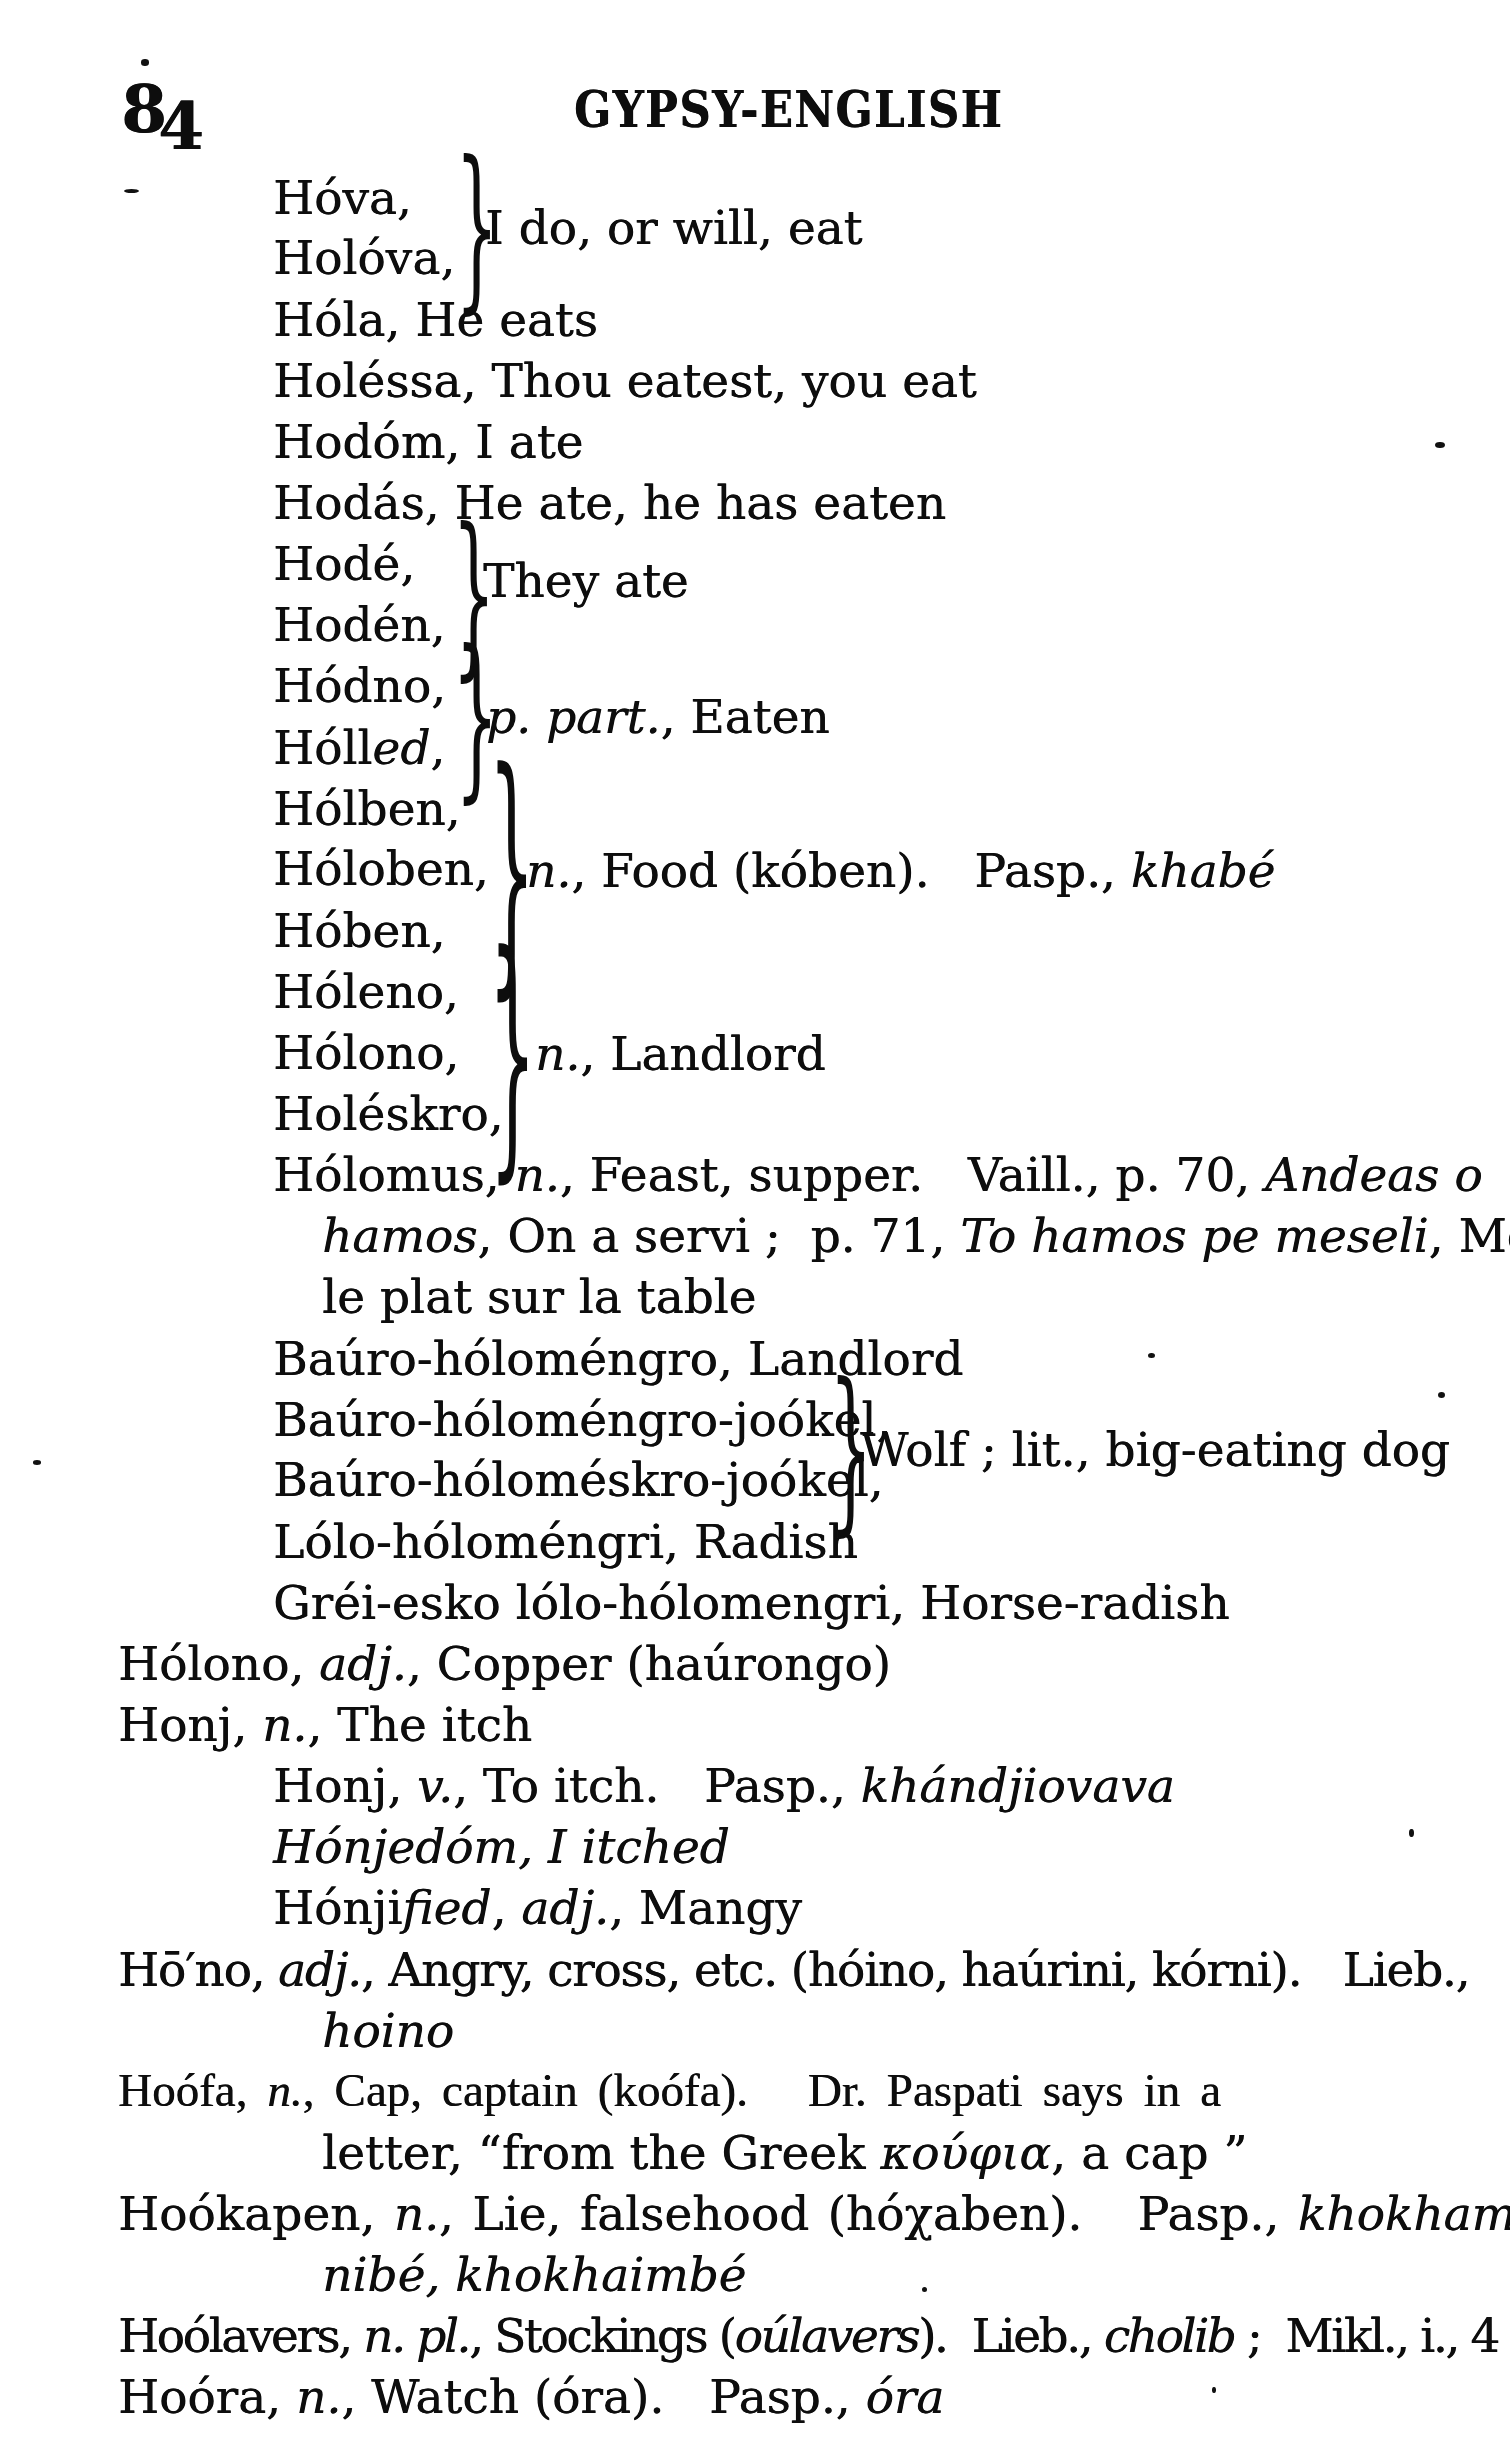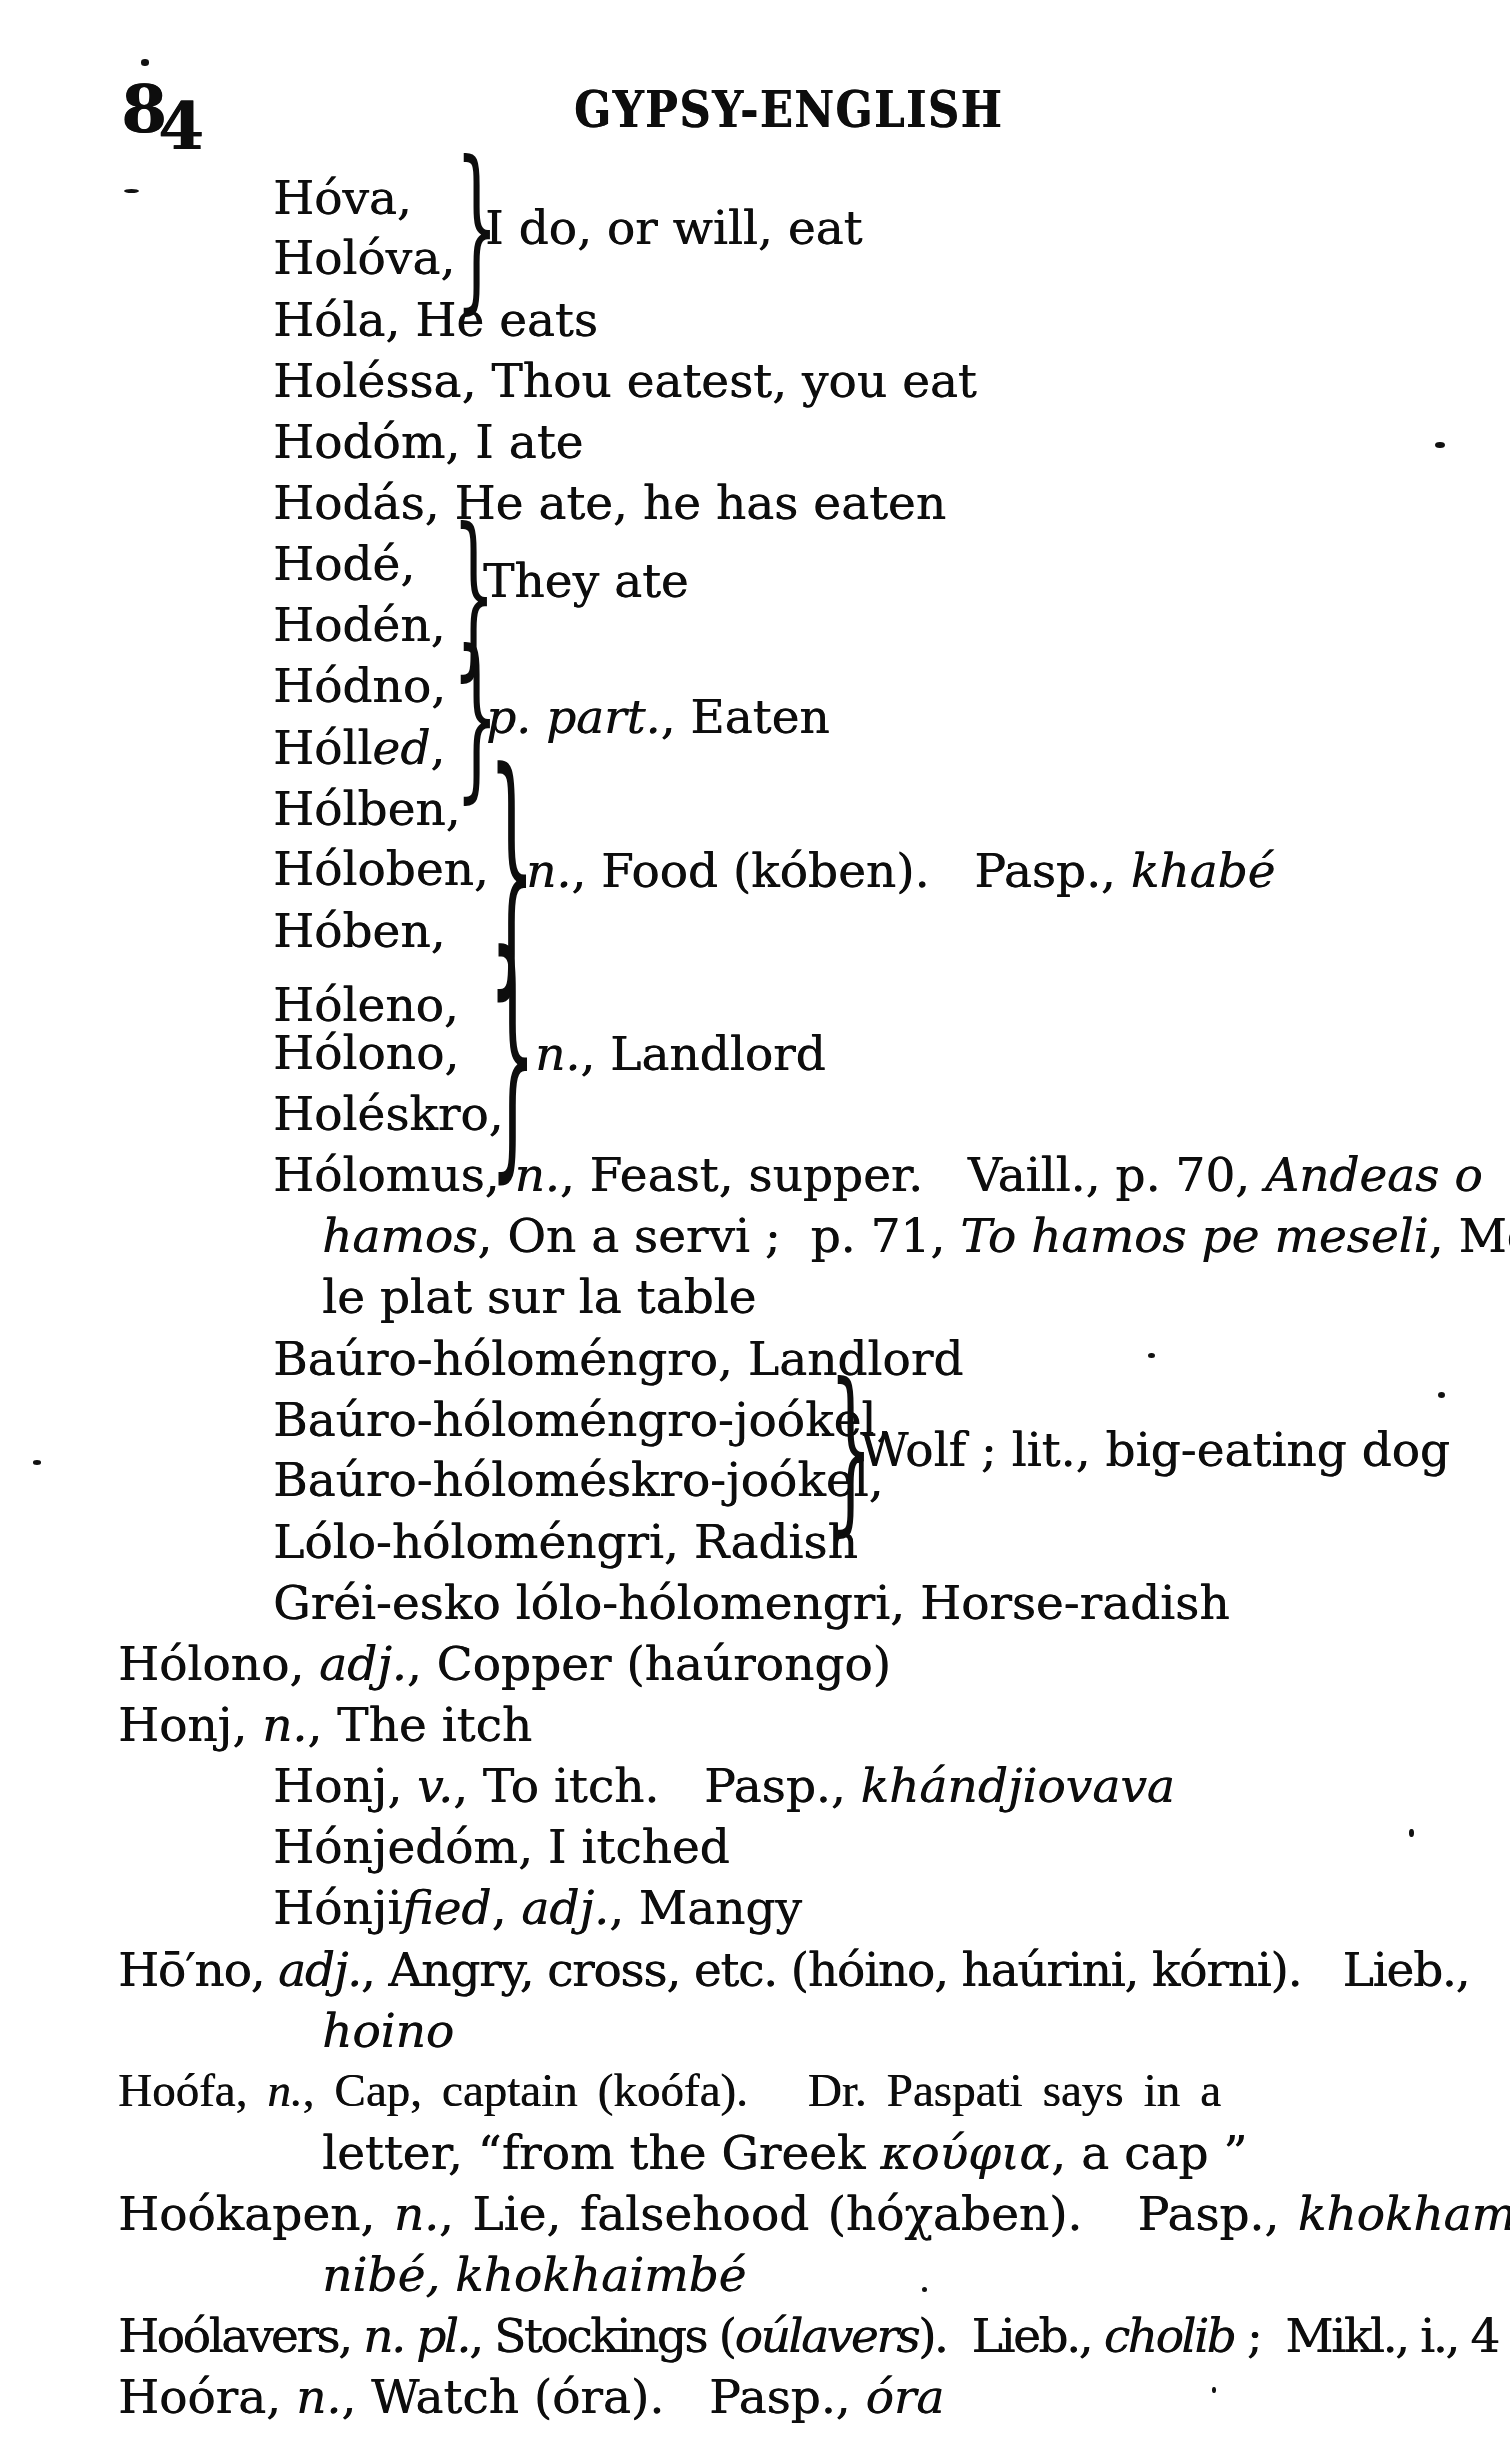--- a/index.html
+++ b/index.html
@@ -68,35 +68,35 @@
       <div class="line" style="left: 273px; top: 356px;"><span>Holéssa, Thou eatest, you eat</span></div>
       <div class="line" style="left: 273px; top: 417px;"><span>Hodóm, I ate</span></div>
       <div class="line" style="left: 273px; top: 478px;"><span>Hodás, He ate, he has eaten</span></div>
       <div class="line" style="left: 273px; top: 539px;"><span>Hodé,</span></div>
       <div class="line" style="left: 273px; top: 600px;"><span>Hodén,</span></div>
       <div class="line" style="left: 273px; top: 661px;"><span>Hódno,</span></div>
       <div class="line" style="left: 273px; top: 723px;"><span>Hóll</span><i>ed</i><span>,</span></div>
       <div class="line" style="left: 273px; top: 784px;"><span>Hólben,</span></div>
       <div class="line" style="left: 273px; top: 844px;"><span>Hóloben,</span></div>
       <div class="line" style="left: 273px; top: 906px; text-align: center;"><span>Hóben,</span></div>
-      <div class="line" style="left: 273px; top: 967px; margin-top: 13px;"><span>Hóleno,</span></div>
+      <div class="line" style="left: 273px; top: 967px;"><span>Hóleno,</span></div>
       <div class="line" style="left: 273px; top: 1028px;"><span>Hólono,</span></div>
       <div class="line" style="left: 273px; top: 1089px;"><span>Holéskro,</span></div>
       <div class="line" style="left: 273px; top: 1150px;"><span>Hólomus, </span><i>n.</i><span>, Feast, supper.   Vaill., p. 70, </span><i>Andeas o</i></div>
       <div class="line" style="left: 322px; top: 1211px;"><i>hamos</i><span>, On a servi ;  p. 71, </span><i>To hamos pe meseli</i><span>, Mets</span></div>
       <div class="line" style="left: 322px; top: 1272px;"><span>le plat sur la table</span></div>
       <div class="line" style="left: 273px; top: 1334px;"><span>Baúro-hóloméngro, Landlord</span></div>
       <div class="line" style="left: 273px; top: 1395px;"><span>Baúro-hóloméngro-joókel,</span></div>
       <div class="line" style="left: 273px; top: 1455px;"><span>Baúro-hóloméskro-joókel,</span></div>
       <div class="line" style="left: 273px; top: 1517px;"><span>Lólo-hóloméngri, Radish</span></div>
       <div class="line" style="left: 273px; top: 1578px;"><span>Gréi-esko lólo-hólomengri, Horse-radish</span></div>
       <div class="line" style="left: 118px; top: 1639px;"><span>Hólono, </span><i>adj.</i><span>, Copper (haúrongo)</span></div>
       <div class="line" style="left: 118px; top: 1700px;"><span>Honj, </span><i>n.</i><span>, The itch</span></div>
       <div class="line" style="left: 273px; top: 1761px;"><span>Honj, </span><i>v.</i><span>, To itch.   Pasp., </span><i>khándjiovava</i></div>
-      <div class="line" style="left: 273px; top: 1822px;"><span>Hónjedóm, I itched</span></div>
+      <div class="line" style="left: 273px; top: 1822px; font-style: italic;"><span>Hónjedóm, I itched</span></div>
       <div class="line" style="left: 273px; top: 1883px;"><span>Hónji</span><i>fied</i><span>, </span><i>adj.</i><span>, Mangy</span></div>
       <div class="line" style="left: 118px; top: 1945px; letter-spacing: -1.2px;"><span>Hō′no, </span><i>adj.</i><span>, Angry, cross, etc. (hóino, haúrini, kórni).   Lieb.,</span></div>
       <div class="line" style="left: 322px; top: 2006px;"><i>hoino</i></div>
       <div class="line" style="left: 118px; top: 2066px; word-spacing: 8.3px; font-family: Liberation Serif, serif;"><span>Hoófa, </span><i>n.</i><span>, Cap, captain (koófa).   Dr. Paspati says in a</span></div>
       <div class="line" style="left: 322px; top: 2128px;"><span>letter, “from the Greek </span><i>κούφια</i><span>, a cap ”</span></div>
       <div class="line" style="left: 118px; top: 2189px; word-spacing: 3.5px;"><span>Hoókapen, </span><i>n.</i><span>, Lie, falsehood (hóχaben).   Pasp., </span><i>khokham-</i></div>
       <div class="line" style="left: 322px; top: 2250px;"><i>nibé, khokhaimbé</i></div>
       <div class="line" style="left: 118px; top: 2311px; letter-spacing: -2.4px;"><span>Hoólavers, </span><i>n. pl.</i><span>, Stockings (</span><i>oúlavers</i><span>).  Lieb., </span><i>cholib</i><span> ;  Mikl., i., 4</span></div>
       <div class="line" style="left: 118px; top: 2372px;"><span>Hoóra, </span><i>n.</i><span>, Watch (óra).   Pasp., </span><i>óra</i></div>
     </div>

